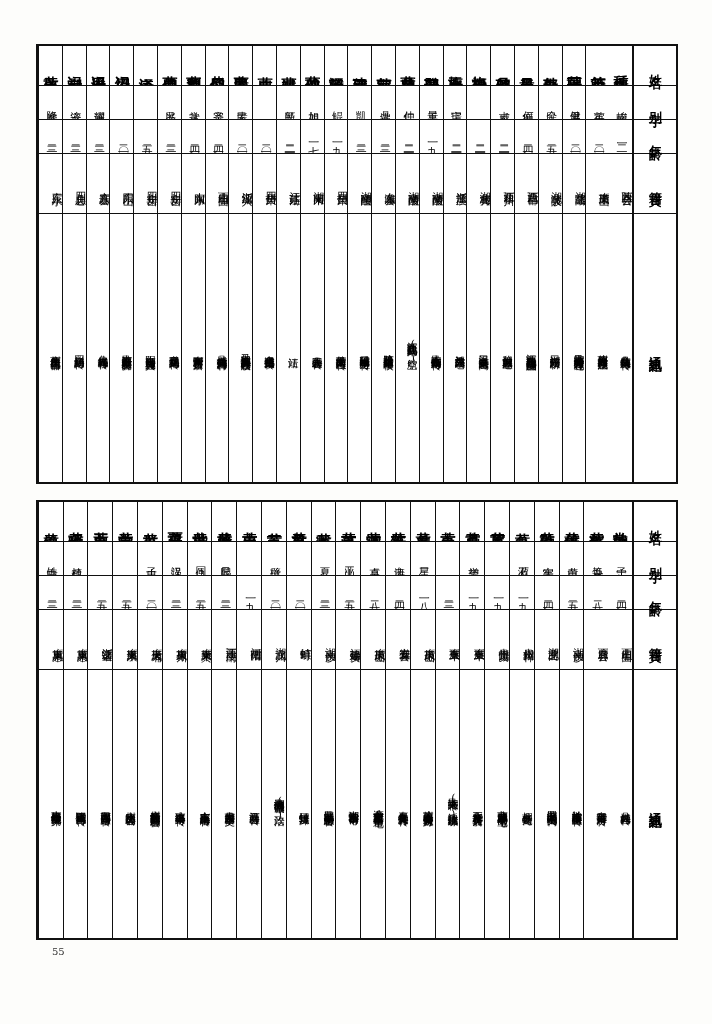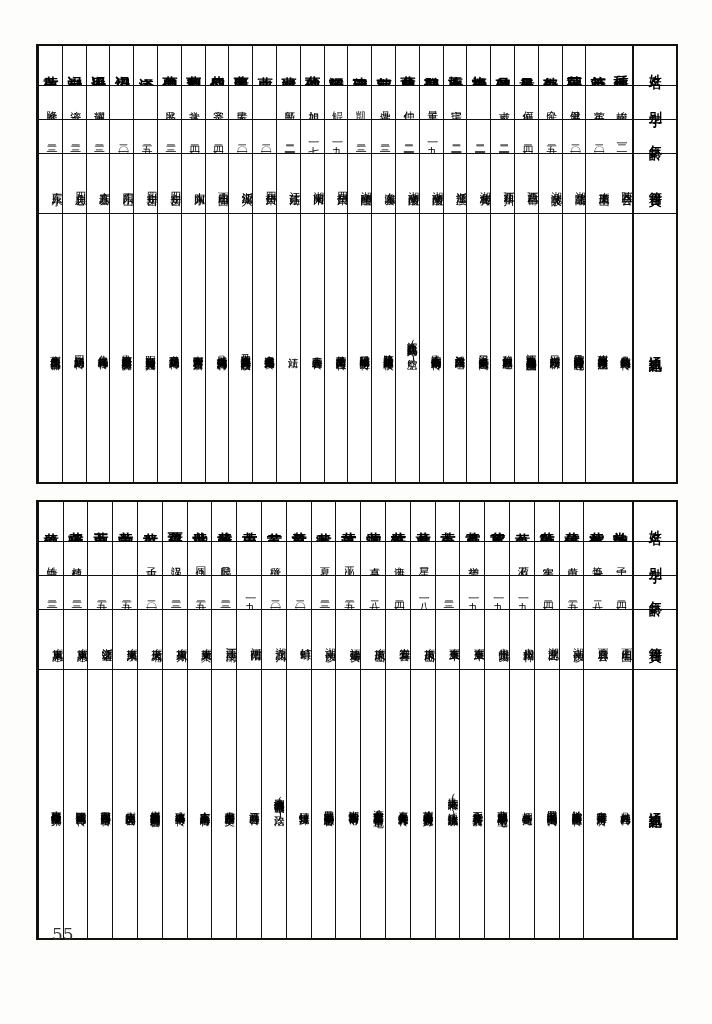--- a/index.html
+++ b/index.html
@@ -133,22 +133,22 @@
     border-bottom: none;
     font-size: 10.5px;
     letter-spacing: 0.5px;
     line-height: 1.18;
     align-items: flex-start;
     padding-top: 4px;
   }
   .page-number {
     position: absolute;
     left: 52px;
-    top: 924px;
-    font-size: 17px;
+    top: 946px;
+    font-size: 10px;
     font-family: "DejaVu Serif", serif;
     color: #333;
   }
 </style>
 </head>
 <body>
 
 <div class="page">
 
   <div class="roster" id="roster-top">

